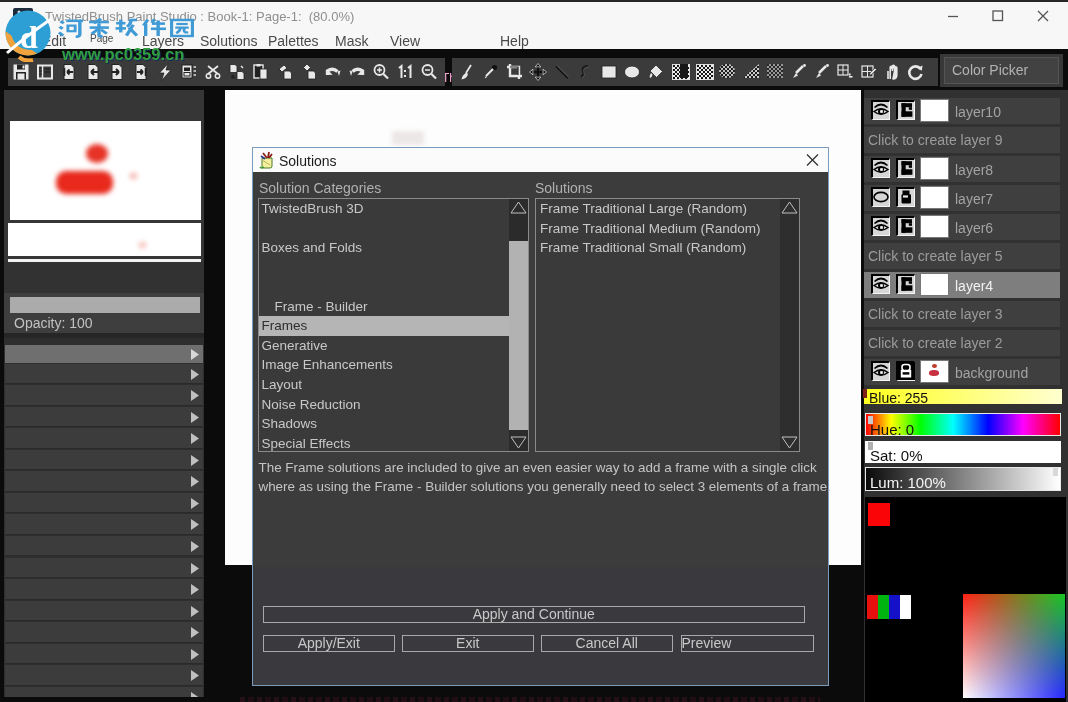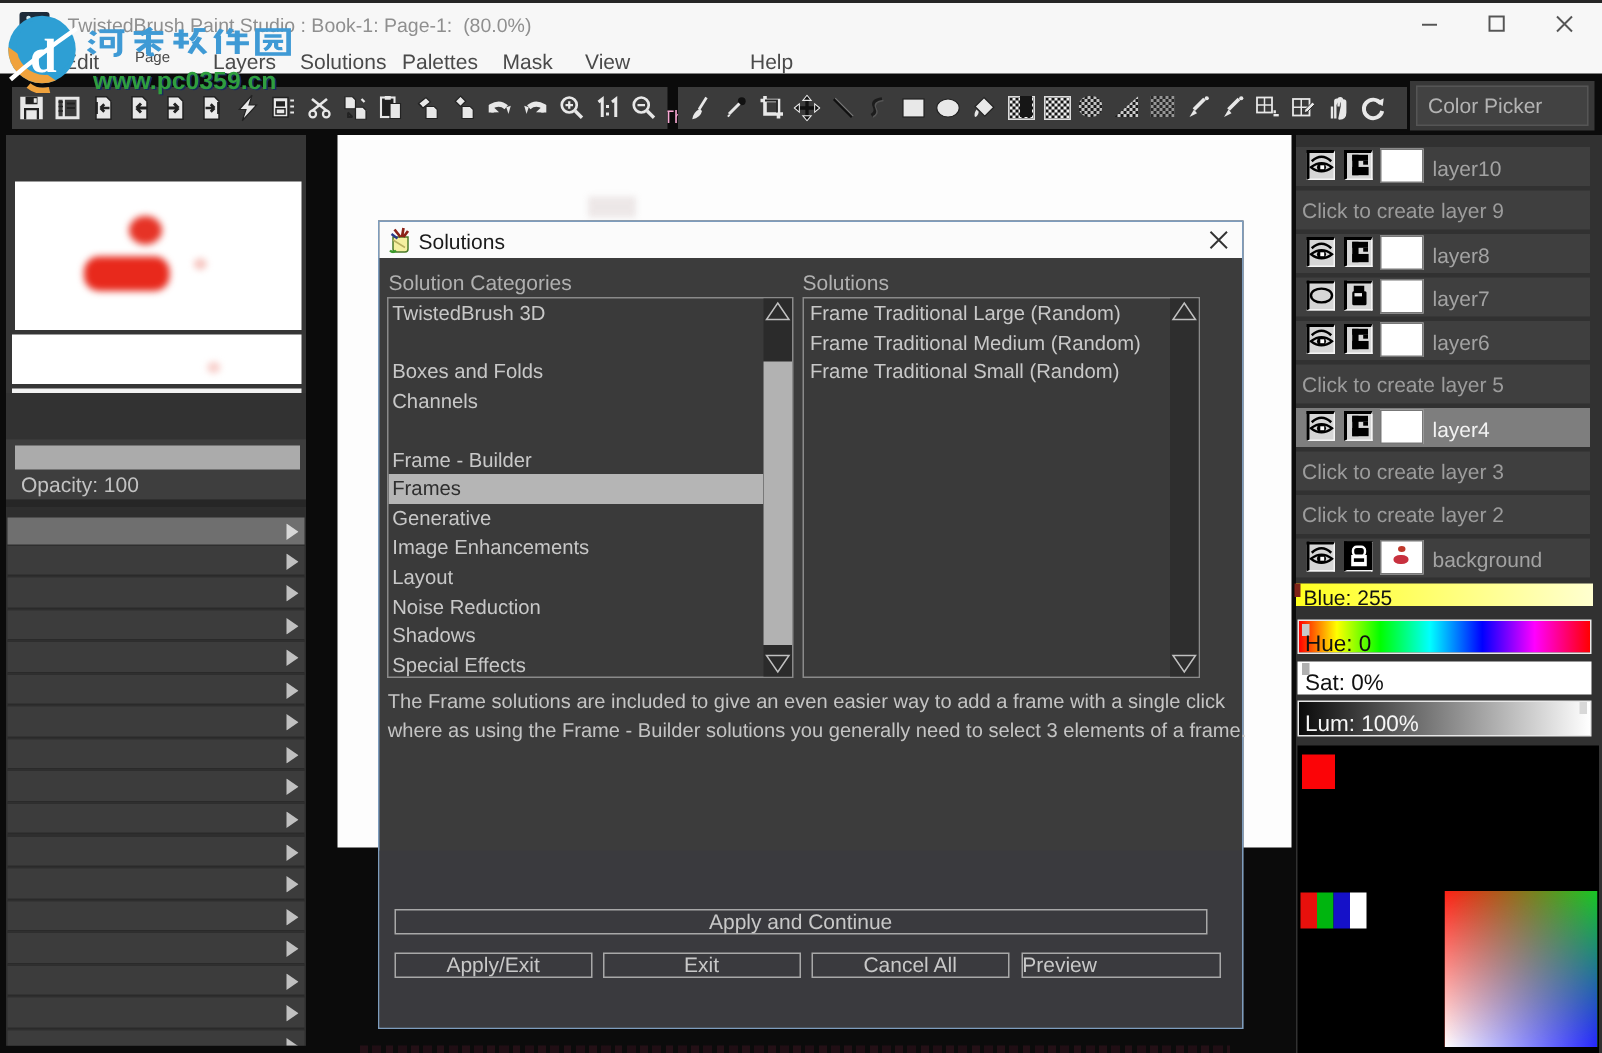--- a/index.html
+++ b/index.html
@@ -452,22 +452,21 @@
 <div class="a txt" style="left:279px;top:152.5px;font-size:14px;color:#1a1a1a;">Solutions</div>
 <svg class="a" style="left:806px;top:154px" width="13" height="12" viewBox="0 0 13 12">
     <path d="M1,0.5 l11,11 M12,0.5 l-11,11" stroke="#333" stroke-width="1.3"></path>
   </svg>
 <div class="a txt" style="left:259px;top:180px;font-size:14px;color:#b0b0b0;">Solution Categories</div>
 <div class="a txt" style="left:535px;top:180px;font-size:14px;color:#b0b0b0;">Solutions</div>
 <div class="a" style="left:257.5px;top:198px;width:271px;height:253.5px;background:#3a3a3a;border:1px solid #8a8a8a;box-sizing:border-box"></div>
 <div class="a" style="left:258.5px;top:199px;width:250px;height:251.5px;overflow:hidden;">
     <div class="a txt" style="left:0;top:0.0px;width:250px;height:19.6px;color:#c8c8c8;font-size:13.5px;line-height:19.6px;padding-left:3px;box-sizing:border-box">TwistedBrush 3D</div>
     <div class="a txt" style="left:0;top:39.1px;width:250px;height:19.6px;color:#c8c8c8;font-size:13.5px;line-height:19.6px;padding-left:3px;box-sizing:border-box">Boxes and Folds</div>
-    <div class="a txt" style="left:0;top:58.7px;width:250px;height:19.6px;color:#c8c8c8;font-size:13.5px;line-height:19.6px;padding-left:3px;box-sizing:border-box">Channels</div>
-    <div class="a txt" style="left:0;top:97.8px;width:250px;height:19.6px;color:#c8c8c8;font-size:13.5px;line-height:19.6px;padding-left:3px;box-sizing:border-box">Frame - Builder</div>
+    <div class="a txt" style="left:0;top:97.8px;width:250px;height:19.6px;color:#c8c8c8;font-size:13.5px;line-height:19.6px;padding-left:16px;box-sizing:border-box">Frame - Builder</div>
     <div class="a txt" style="left:0;top:117.3px;width:250px;height:19.6px;background:#b5b5b5;color:#2e2e2e;font-size:13.5px;line-height:19.6px;padding-left:3px;box-sizing:border-box">Frames</div>
     <div class="a txt" style="left:0;top:136.8px;width:250px;height:19.6px;color:#c8c8c8;font-size:13.5px;line-height:19.6px;padding-left:3px;box-sizing:border-box">Generative</div>
     <div class="a txt" style="left:0;top:156.4px;width:250px;height:19.6px;color:#c8c8c8;font-size:13.5px;line-height:19.6px;padding-left:3px;box-sizing:border-box">Image Enhancements</div>
     <div class="a txt" style="left:0;top:176.0px;width:250px;height:19.6px;color:#c8c8c8;font-size:13.5px;line-height:19.6px;padding-left:3px;box-sizing:border-box">Layout</div>
     <div class="a txt" style="left:0;top:195.5px;width:250px;height:19.6px;color:#c8c8c8;font-size:13.5px;line-height:19.6px;padding-left:3px;box-sizing:border-box">Noise Reduction</div>
     <div class="a txt" style="left:0;top:215.1px;width:250px;height:19.6px;color:#c8c8c8;font-size:13.5px;line-height:19.6px;padding-left:3px;box-sizing:border-box">Shadows</div>
     <div class="a txt" style="left:0;top:234.6px;width:250px;height:19.6px;color:#c8c8c8;font-size:13.5px;line-height:19.6px;padding-left:3px;box-sizing:border-box">Special Effects</div>
   </div>
 <div class="a" style="left:508.5px;top:199px;width:19px;height:251.5px;background:#2b2b2b"></div>
 <svg class="a" style="left:508.5px;top:199px" width="19" height="17" viewBox="0 0 19 17">

